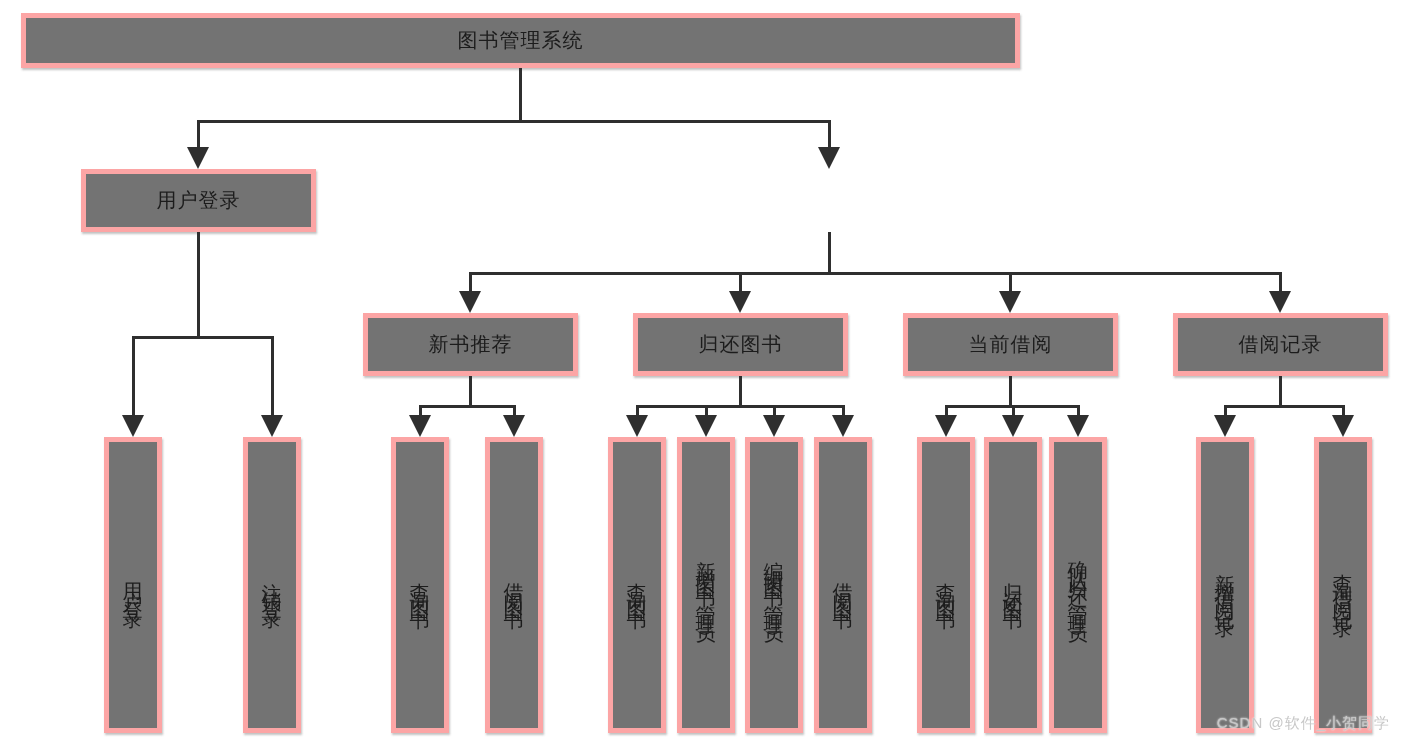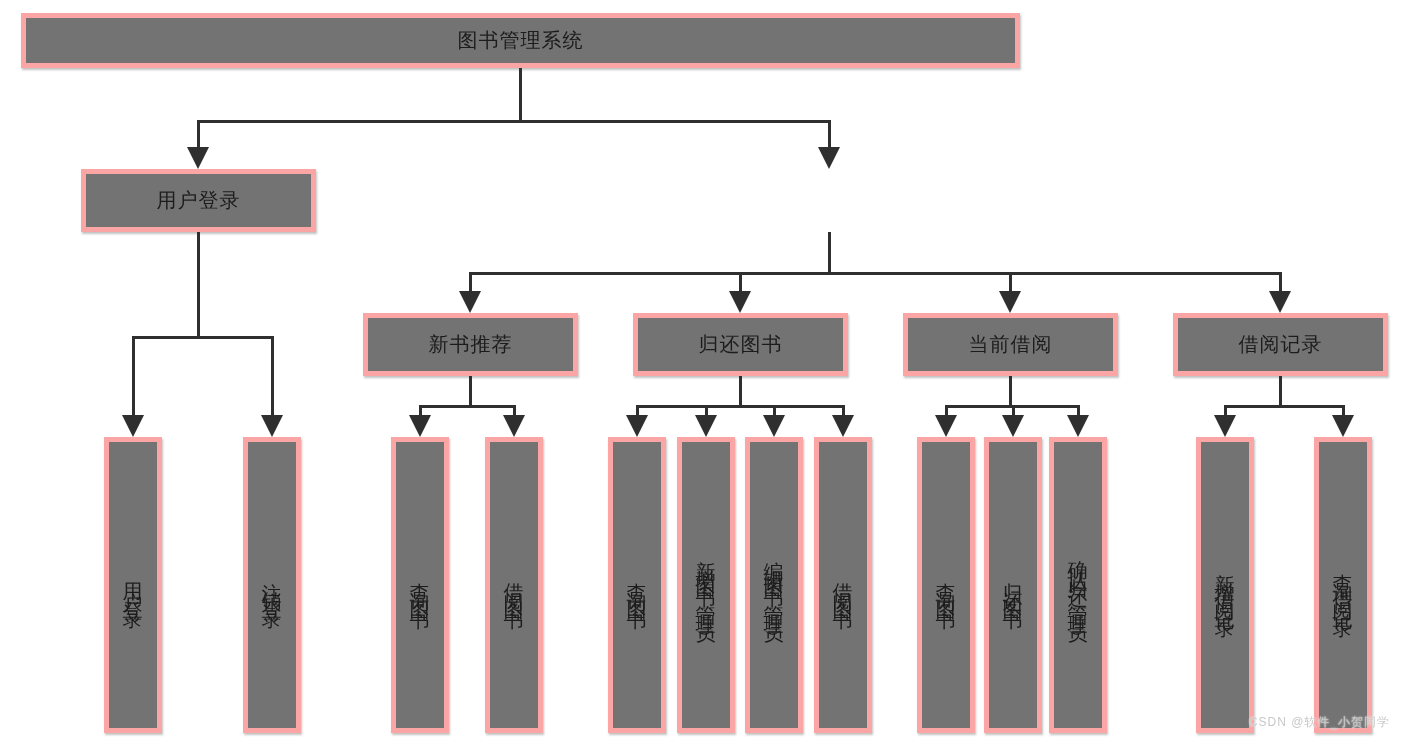--- a/index.html
+++ b/index.html
@@ -36,21 +36,21 @@
   .hl{position:absolute;height:3px;background:#2f2f2f;}
   .ar{
     position:absolute;width:0;height:0;
     border-left:11px solid transparent;
     border-right:11px solid transparent;
     border-top:22px solid #2f2f2f;
   }
   .watermark{
     position:absolute;
     right:15px;top:714px;
-    font-size:12px;
+    font-size:15px;
     color:#c8c8c8;
     letter-spacing:1px;
     z-index:5;
     text-shadow:0 0 2px #ffffff;
   }
 </style>
 </head>
 <body>
 
 <div id="canvas">

